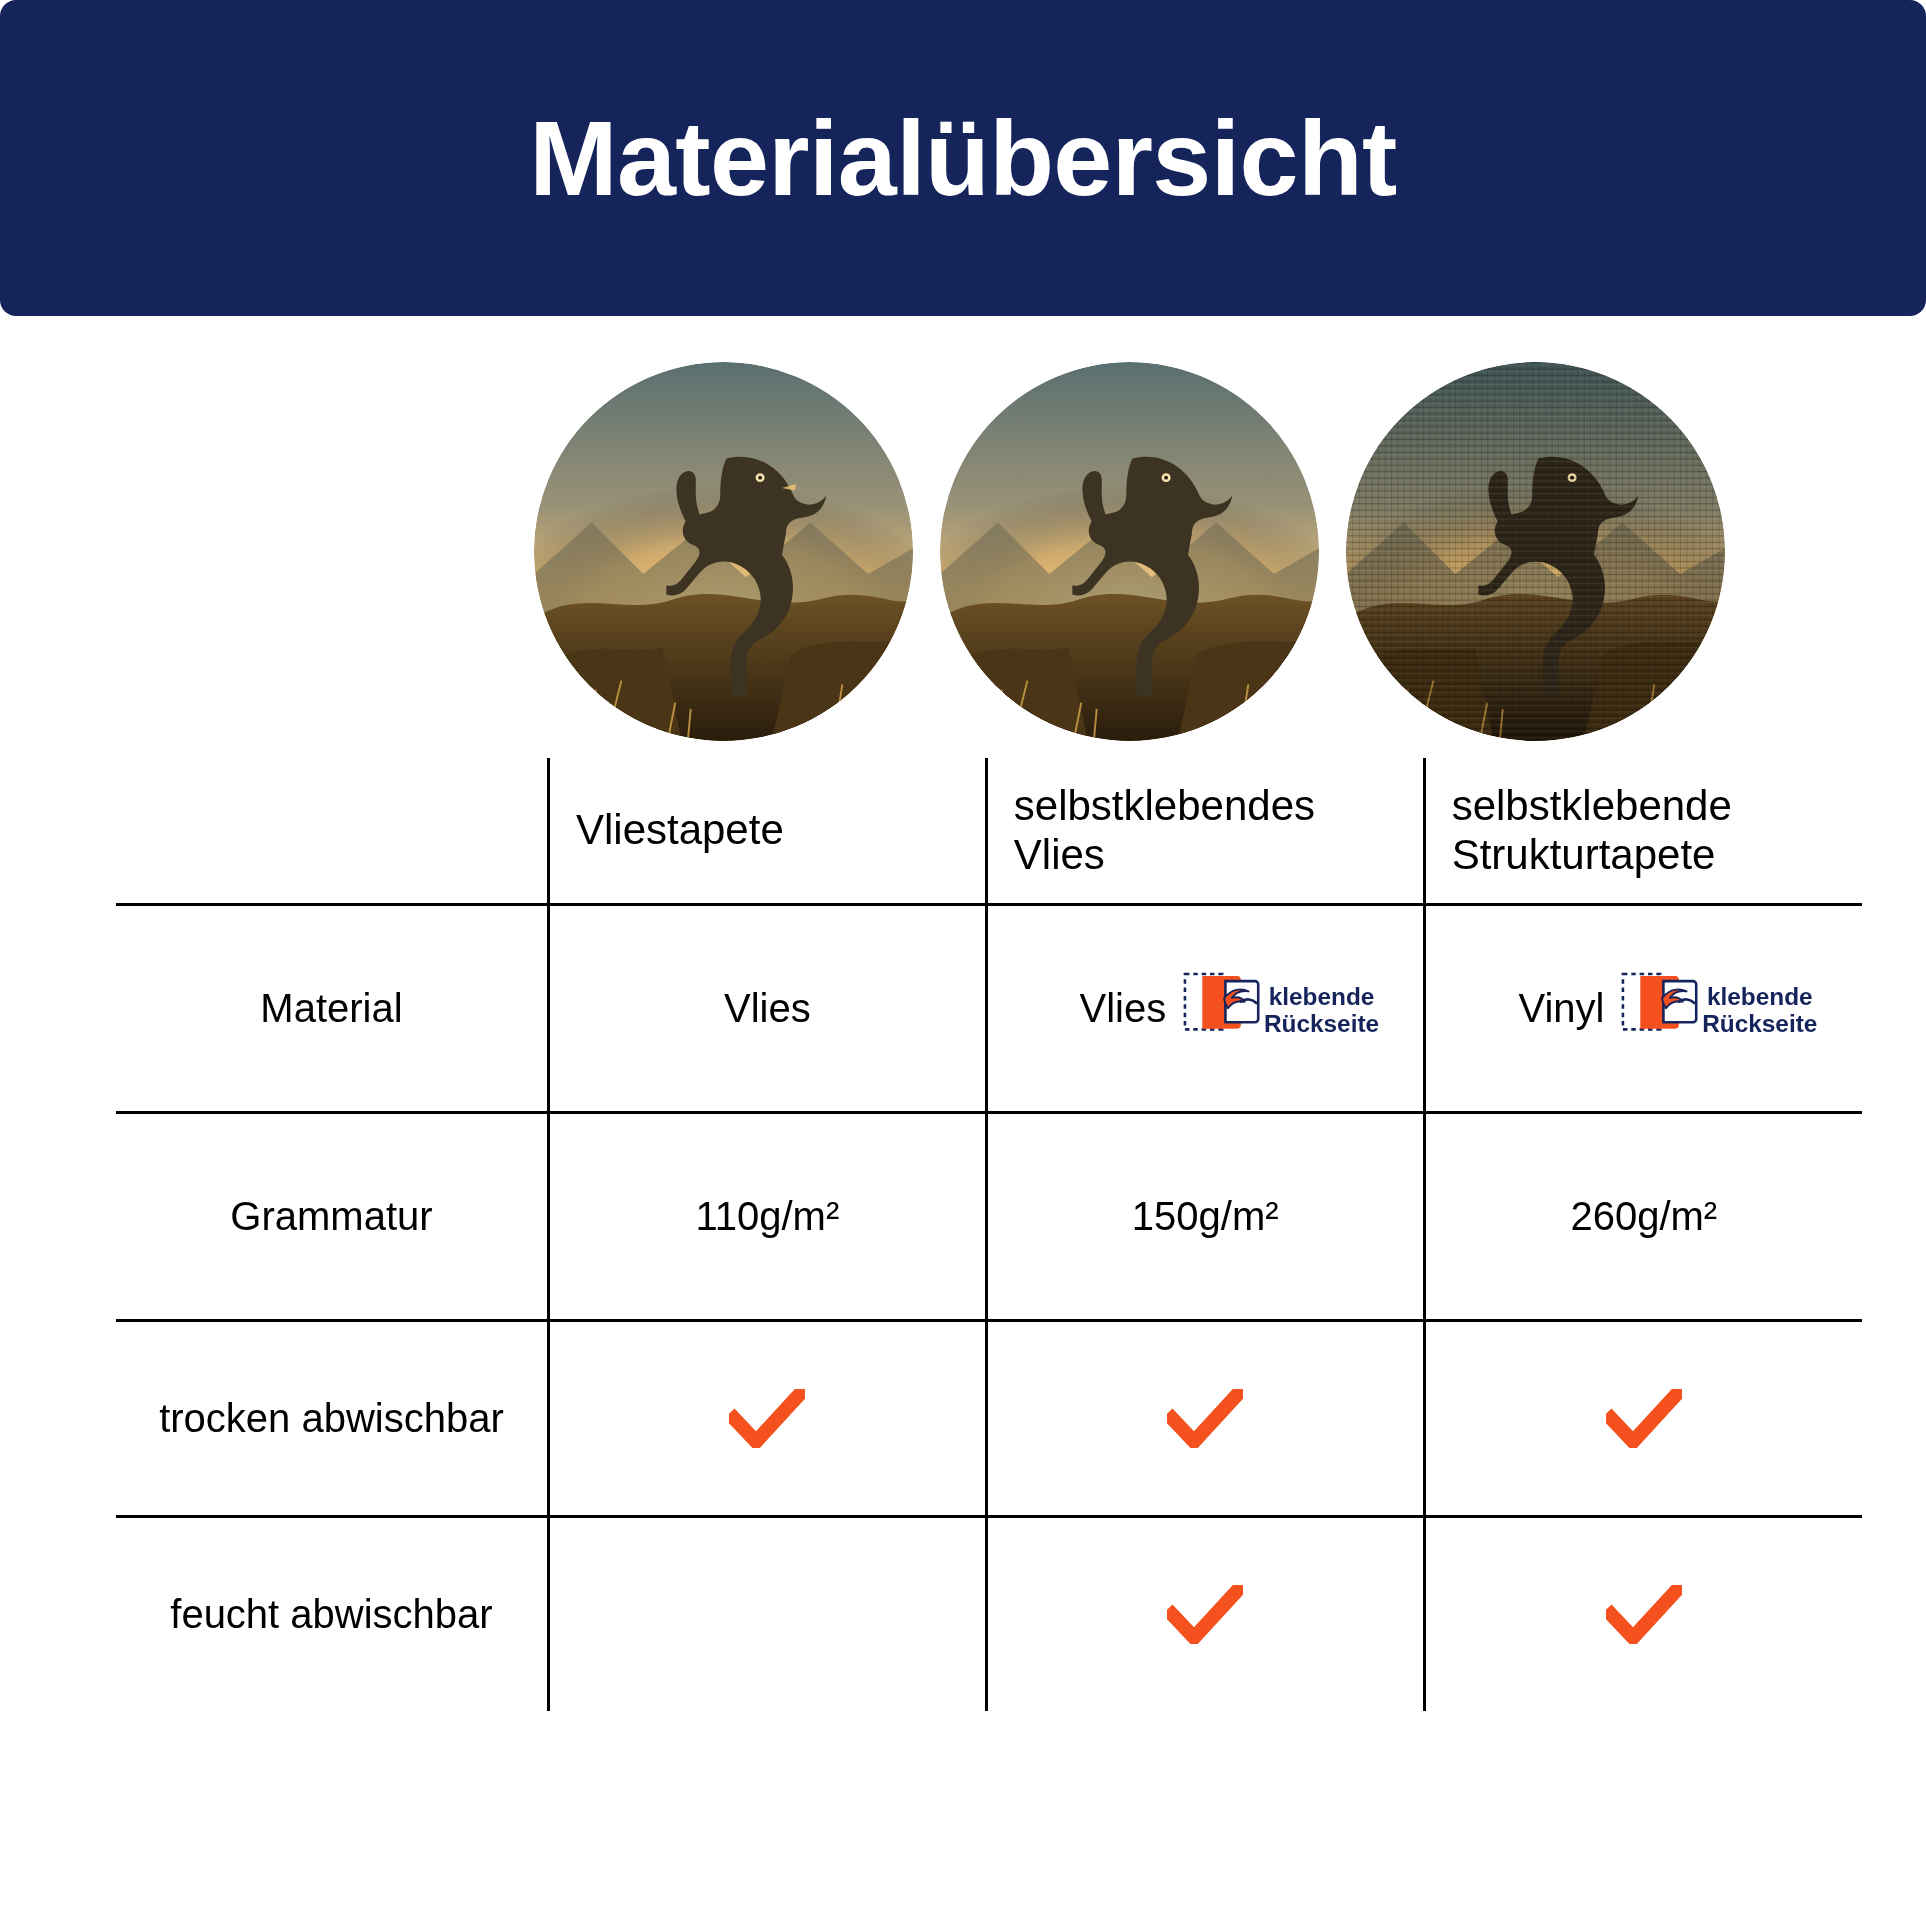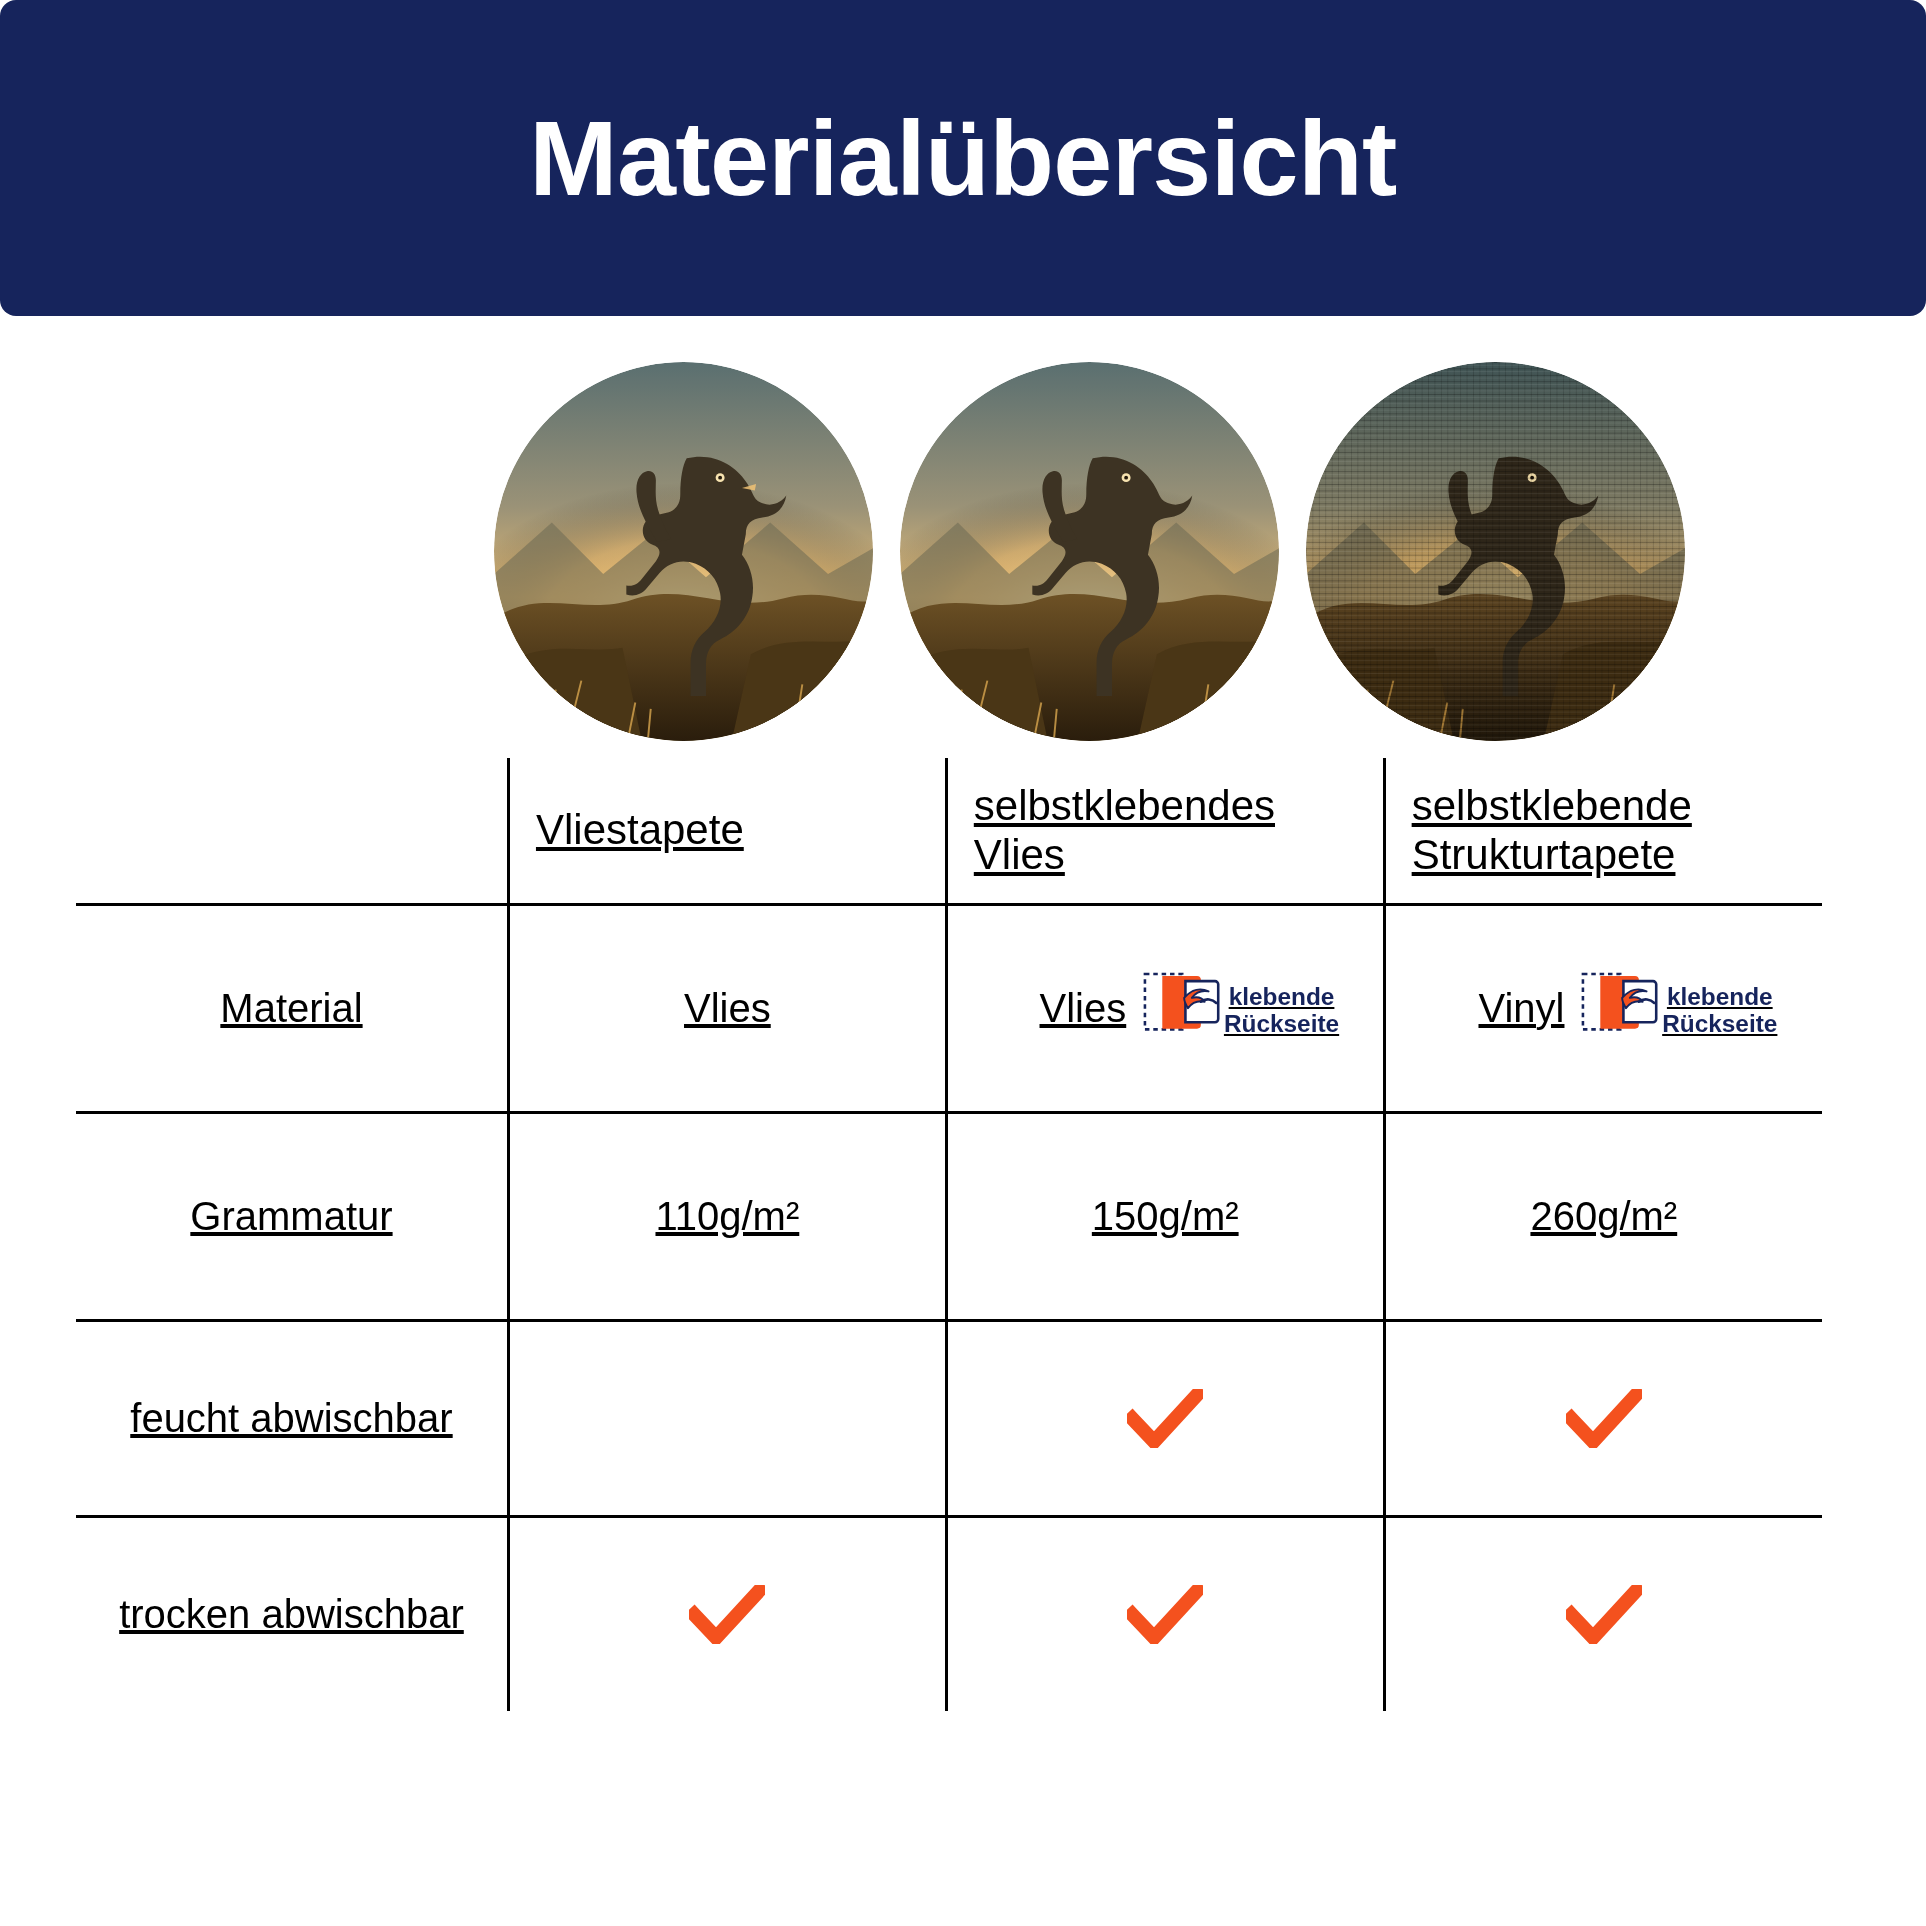--- a/index.html
+++ b/index.html
@@ -31,24 +31,23 @@
     font-size: 106px;
     font-weight: bold;
     letter-spacing: -0.6px;
     line-height: 1;
     text-align: center;
     white-space: nowrap;
   }
 
   
   .content {
-    padding: 0 76px;
+    padding: 0 116px;
     box-sizing: border-box;
     width: 100%;
-    text-decoration: underline;
   }
 
   
   .swatch-row {
     display: flex;
     margin-top: 46px;
     margin-left: 404px;
   }
   .swatch-cell {
     width: 406px;
@@ -402,55 +401,55 @@
         </td>
         <td class="data-cell">
           <div class="cell-inner">
               <span class="cell-text">260g/m²</span>
             </div>
         </td>
       </tr>
 
 
       <tr class="body-row check-row">
-        <td class="label-cell">feucht abwischbar</td>
-        <td class="data-cell empty-cell">
-          <div class="cell-inner"></div>
-        </td>
+        <td class="label-cell">trocken abwischbar</td>
         <td class="data-cell">
           <div class="cell-inner">
             <span class="check">
               <svg width="76" height="59" viewBox="0 0 118 92" xmlns="http://www.w3.org/2000/svg" aria-hidden="true">
                 <path d="M8 46 L42 82 L110 8" fill="none" stroke="#f4511e" stroke-width="22" stroke-linecap="square" stroke-linejoin="miter"></path>
               </svg>
             </span>
           </div>
         </td>
         <td class="data-cell">
           <div class="cell-inner">
             <span class="check">
               <svg width="76" height="59" viewBox="0 0 118 92" xmlns="http://www.w3.org/2000/svg" aria-hidden="true">
                 <path d="M8 46 L42 82 L110 8" fill="none" stroke="#f4511e" stroke-width="22" stroke-linecap="square" stroke-linejoin="miter"></path>
               </svg>
             </span>
           </div>
         </td>
-      </tr>
-
-      <tr class="body-row check-row">
-        <td class="label-cell">trocken abwischbar</td>
         <td class="data-cell">
           <div class="cell-inner">
             <span class="check">
               <svg width="76" height="59" viewBox="0 0 118 92" xmlns="http://www.w3.org/2000/svg" aria-hidden="true">
                 <path d="M8 46 L42 82 L110 8" fill="none" stroke="#f4511e" stroke-width="22" stroke-linecap="square" stroke-linejoin="miter"></path>
               </svg>
             </span>
           </div>
         </td>
+      </tr>
+
+      <tr class="body-row check-row">
+        <td class="label-cell">feucht abwischbar</td>
+        <td class="data-cell empty-cell">
+          <div class="cell-inner"></div>
+        </td>
         <td class="data-cell">
           <div class="cell-inner">
             <span class="check">
               <svg width="76" height="59" viewBox="0 0 118 92" xmlns="http://www.w3.org/2000/svg" aria-hidden="true">
                 <path d="M8 46 L42 82 L110 8" fill="none" stroke="#f4511e" stroke-width="22" stroke-linecap="square" stroke-linejoin="miter"></path>
               </svg>
             </span>
           </div>
         </td>
         <td class="data-cell">

